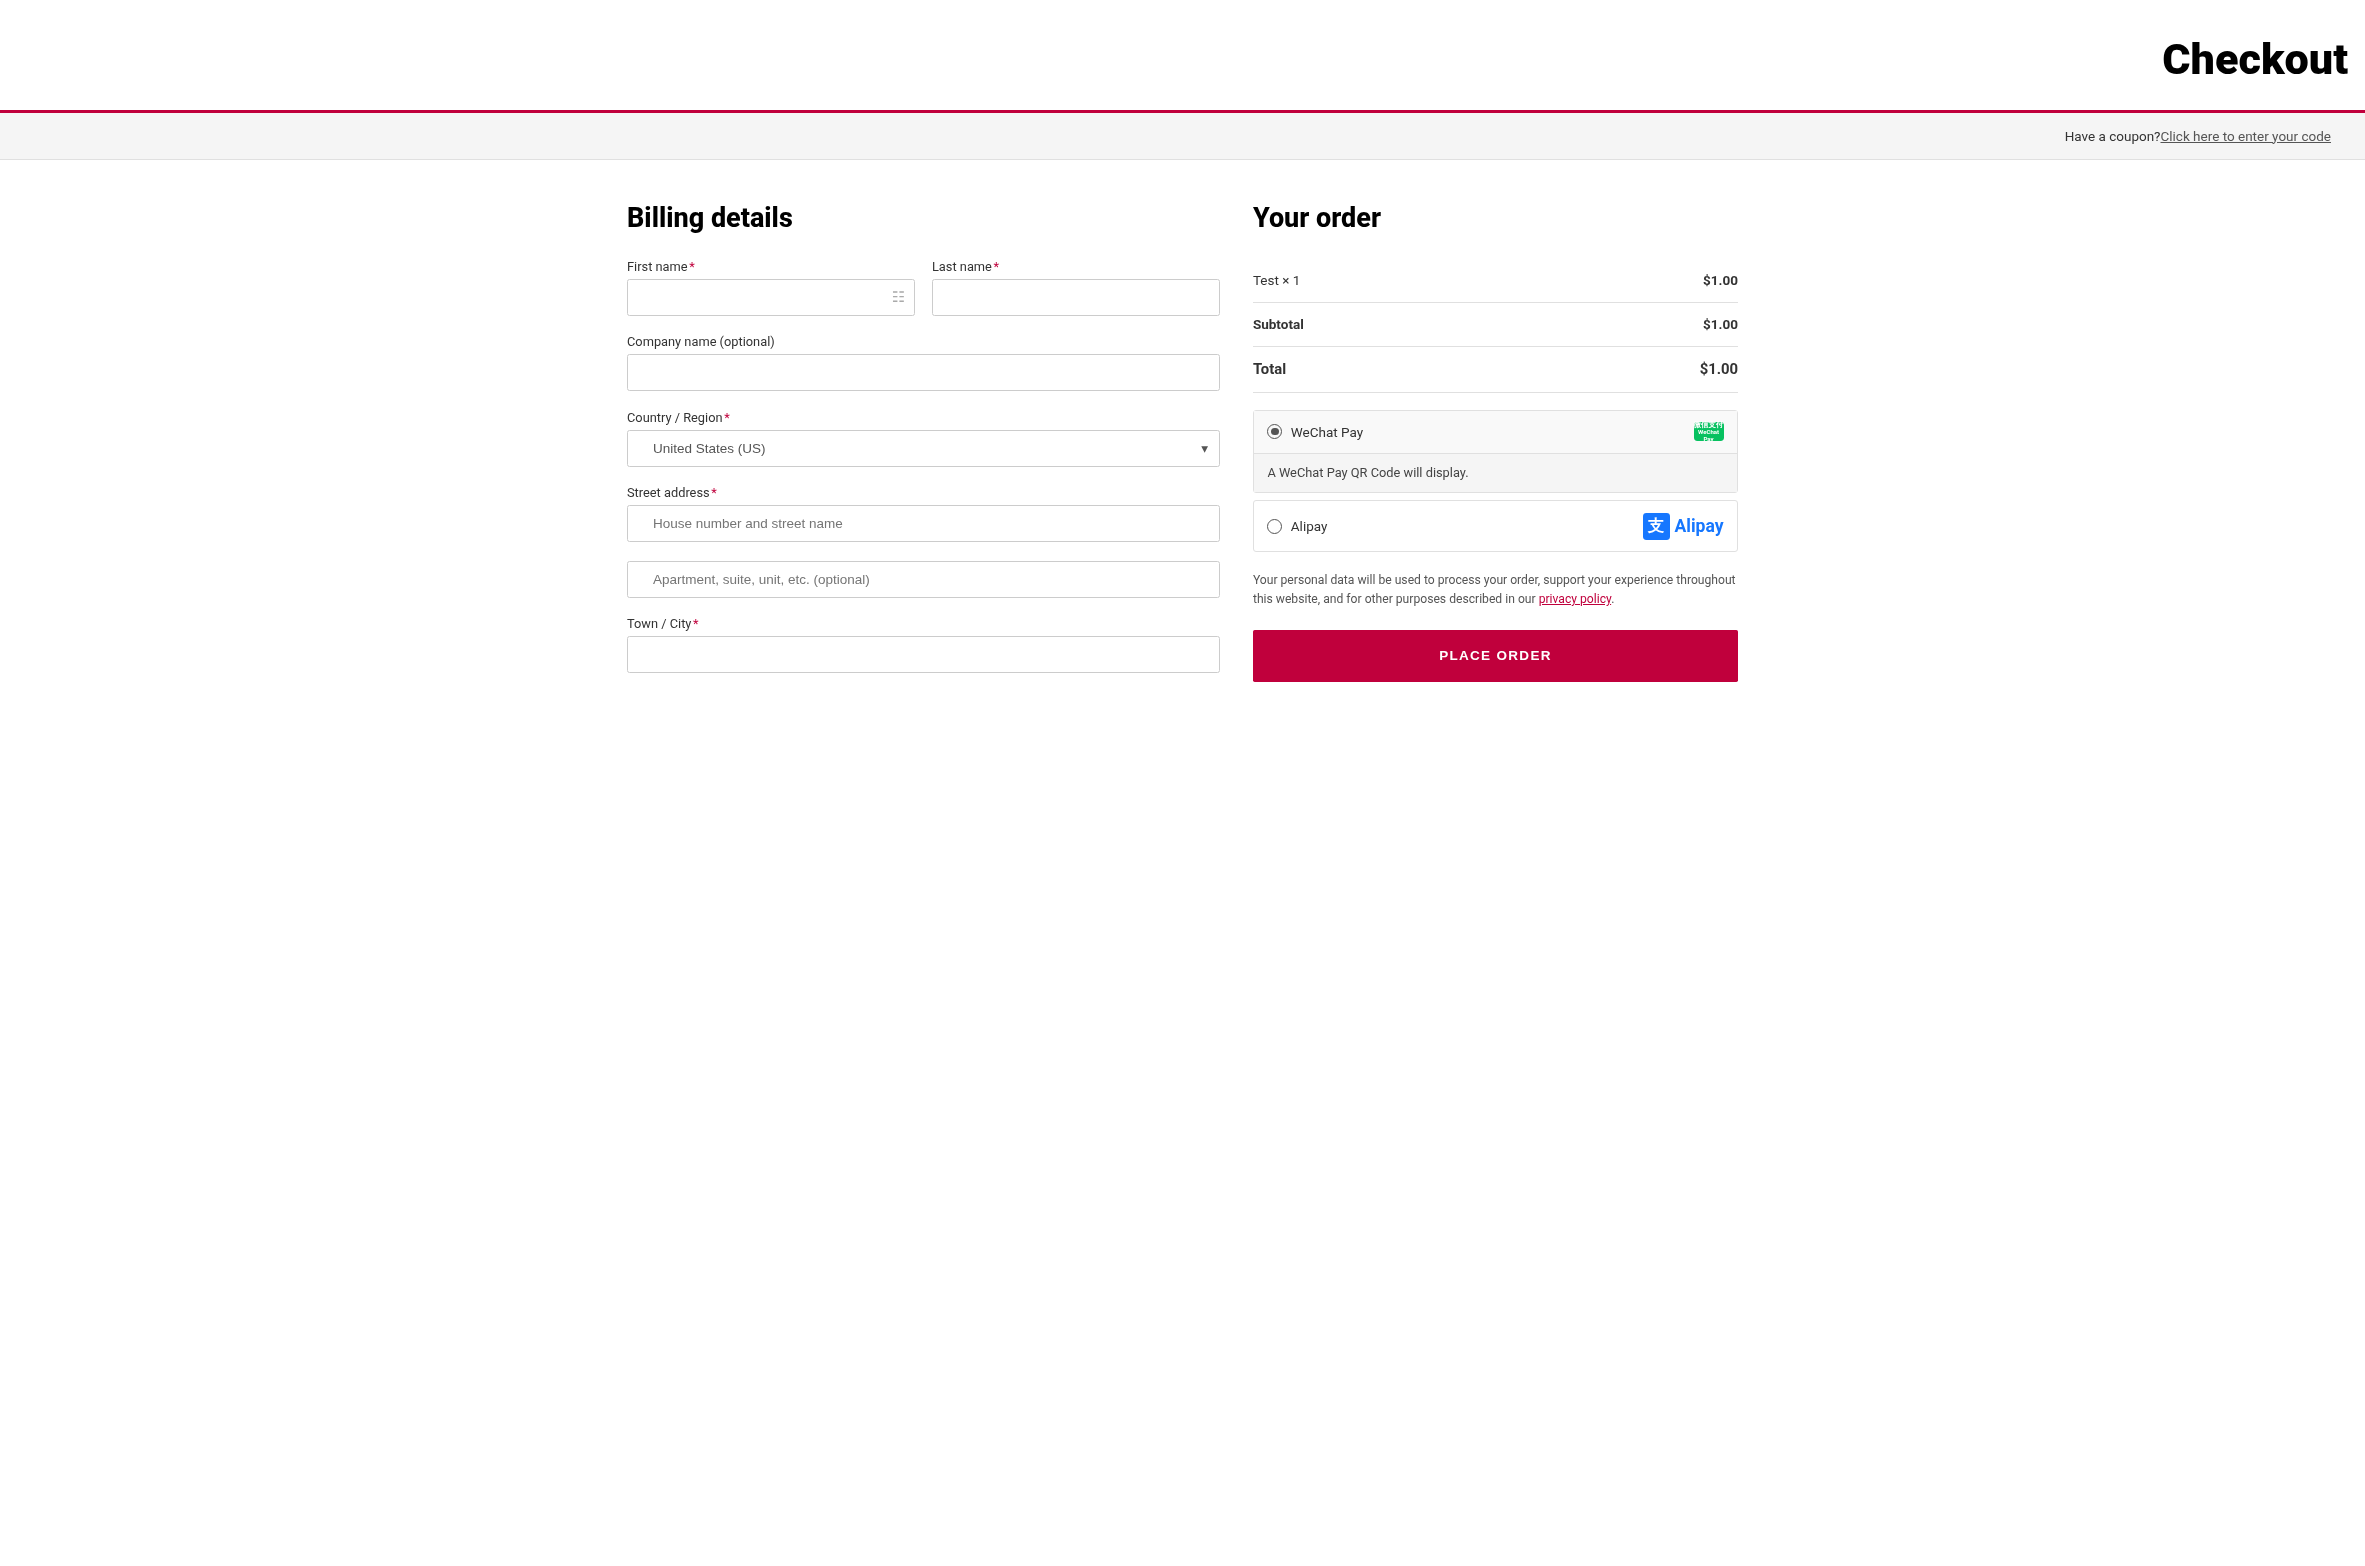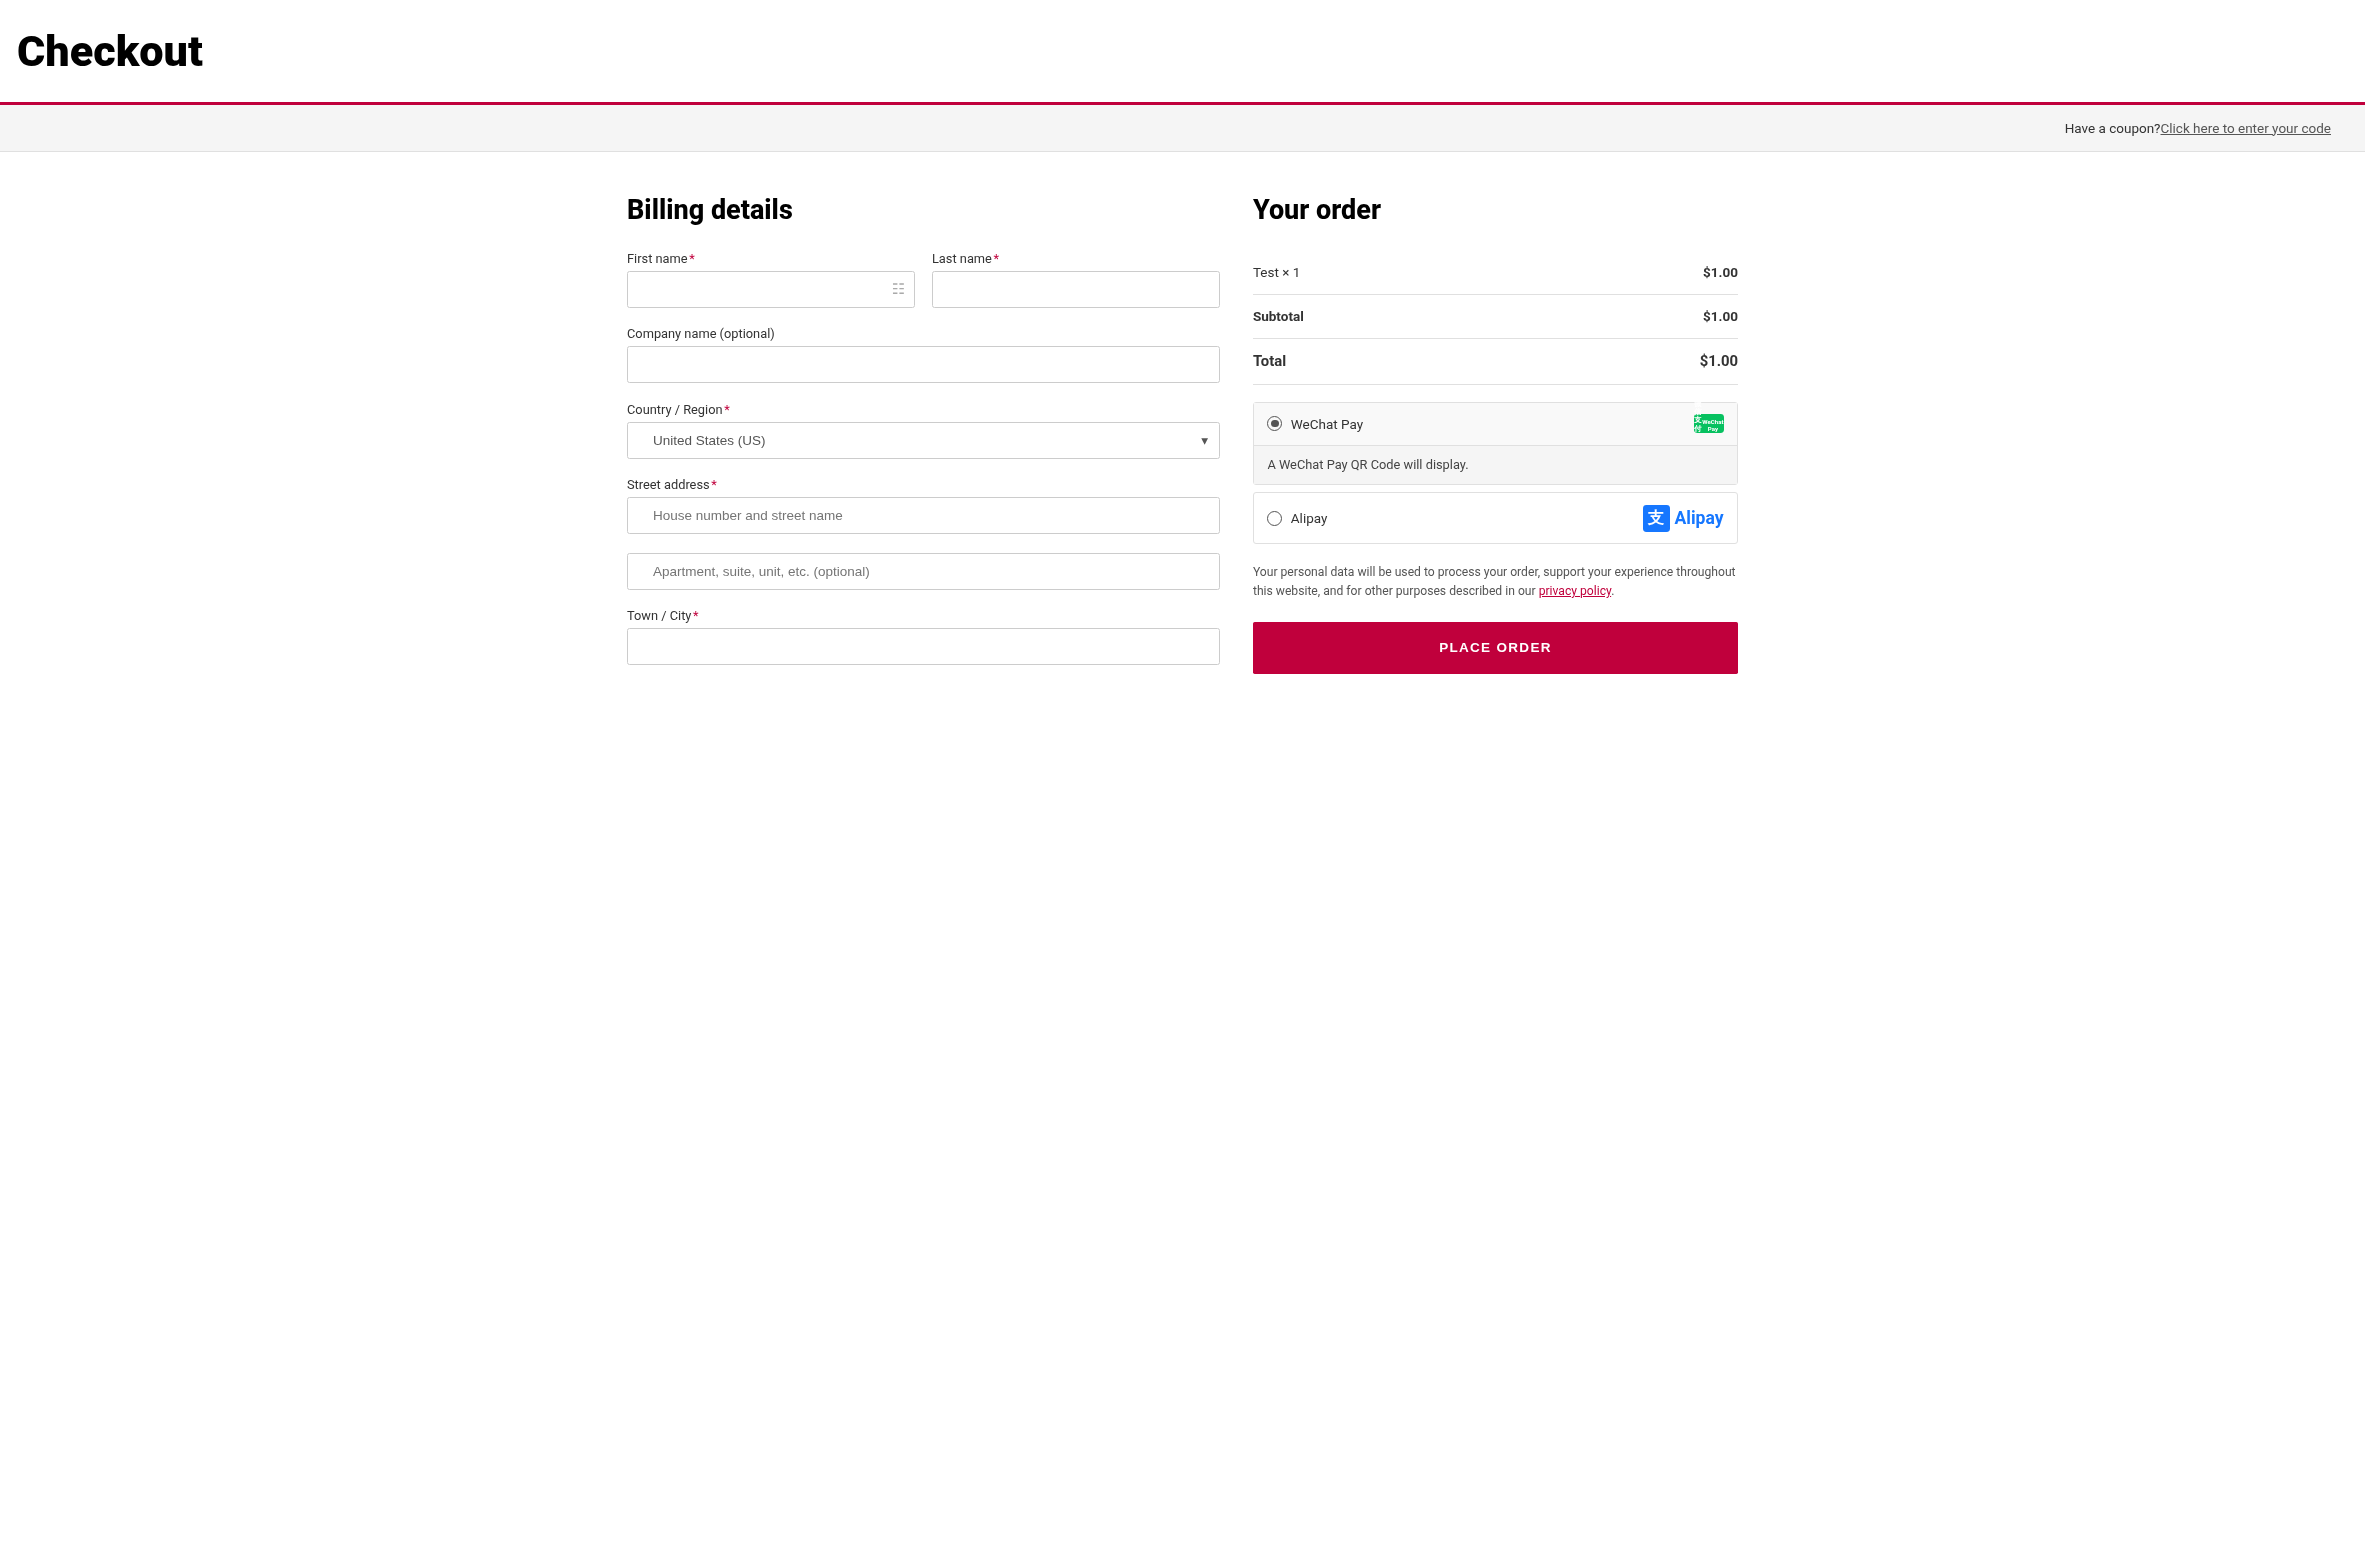--- a/index.html
+++ b/index.html
@@ -3,25 +3,26 @@
   <meta charset="utf-8">
   <style>
     * { box-sizing: border-box; margin: 0; padding: 0; }
     body {
       font-family: -apple-system, BlinkMacSystemFont, "Segoe UI", Roboto, sans-serif;
       background: #fff;
       color: #333;
       font-size: 13.5px;
     }
     .page-title {
-      text-align: left;
+      text-align: right;
       font-size: 3.2rem;
       font-weight: 900;
-      padding: 26px 17px 25px;
+      padding: 34px 17px 25px;
       color: #000;
+      margin-left: 12px;
     }
     .top-divider {
       height: 2.5px;
       background: #c0003c;
       margin: 0;
     }
     .coupon-bar {
       background: #f5f5f5;
       padding: 15px 34px;
       display: flex;
@@ -204,26 +205,26 @@
       display: flex;
       align-items: center;
       gap: 3.4px;
     }
     .wechat-logo-icon {
       width: 30px;
       height: 18.5px;
       background: #07C160;
       border-radius: 3.4px;
       display: flex;
-      align-items: flex-end;
+      align-items: center;
       justify-content: center;
       color: white;
       font-size: 0.55rem;
       font-weight: bold;
-      flex-direction: row;
+      flex-direction: column;
       line-height: 1.1;
       text-align: center;
     }
     .alipay-logo {
       display: flex;
       align-items: center;
       gap: 5px;
     }
     .alipay-logo-icon {
       width: 27px;

